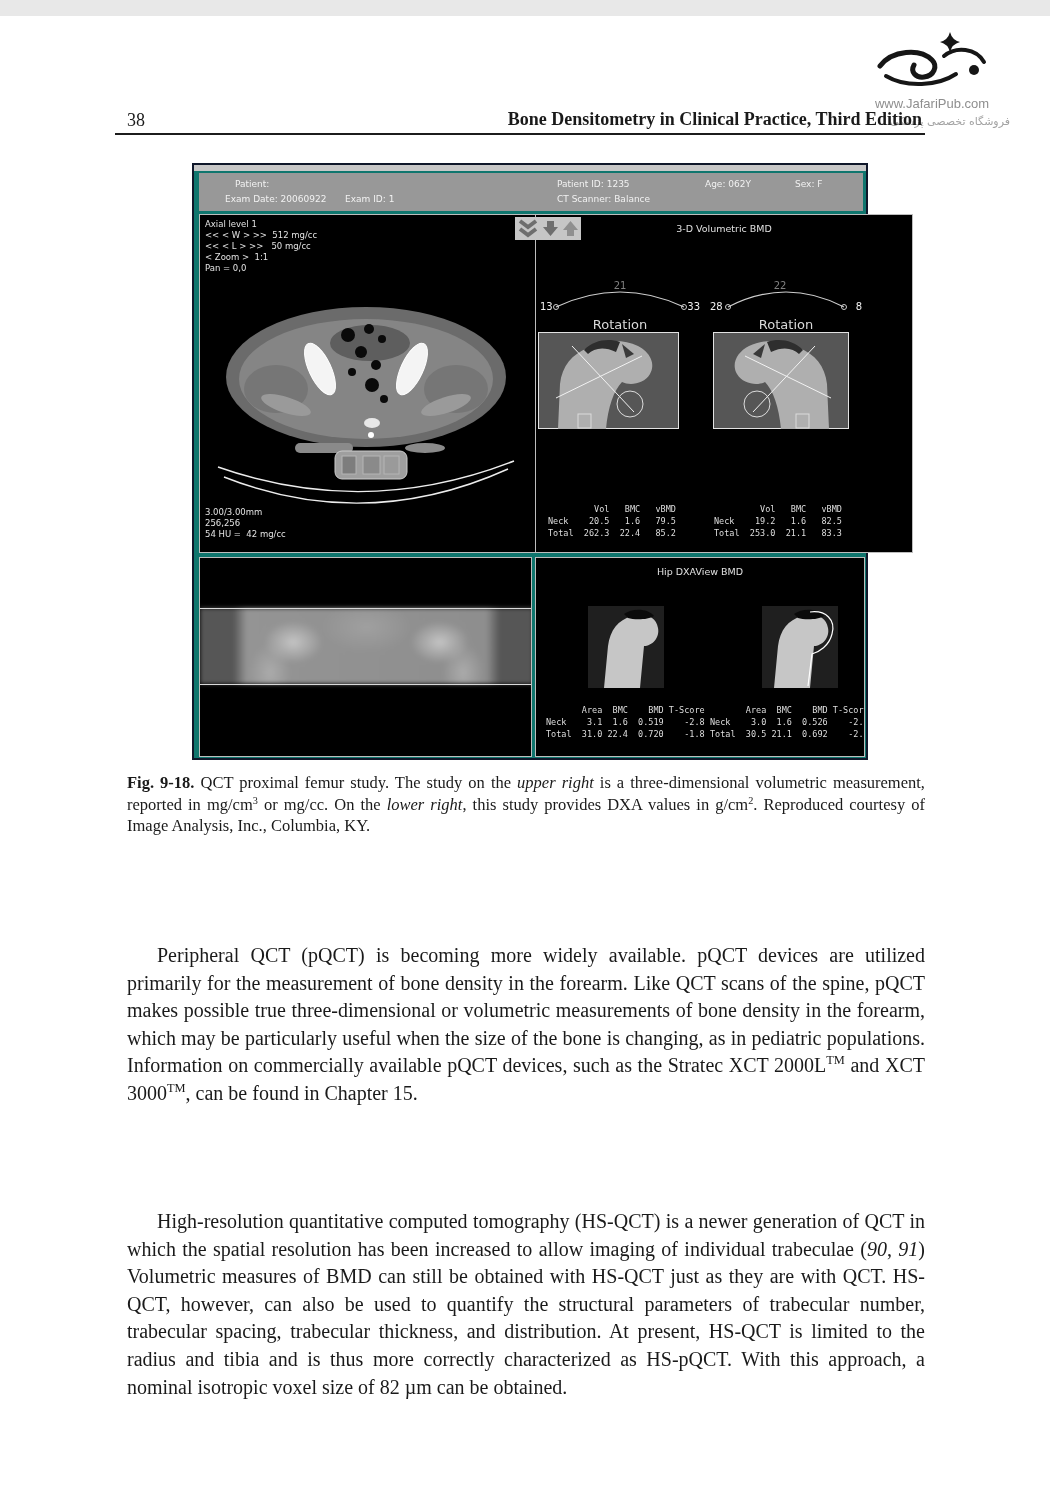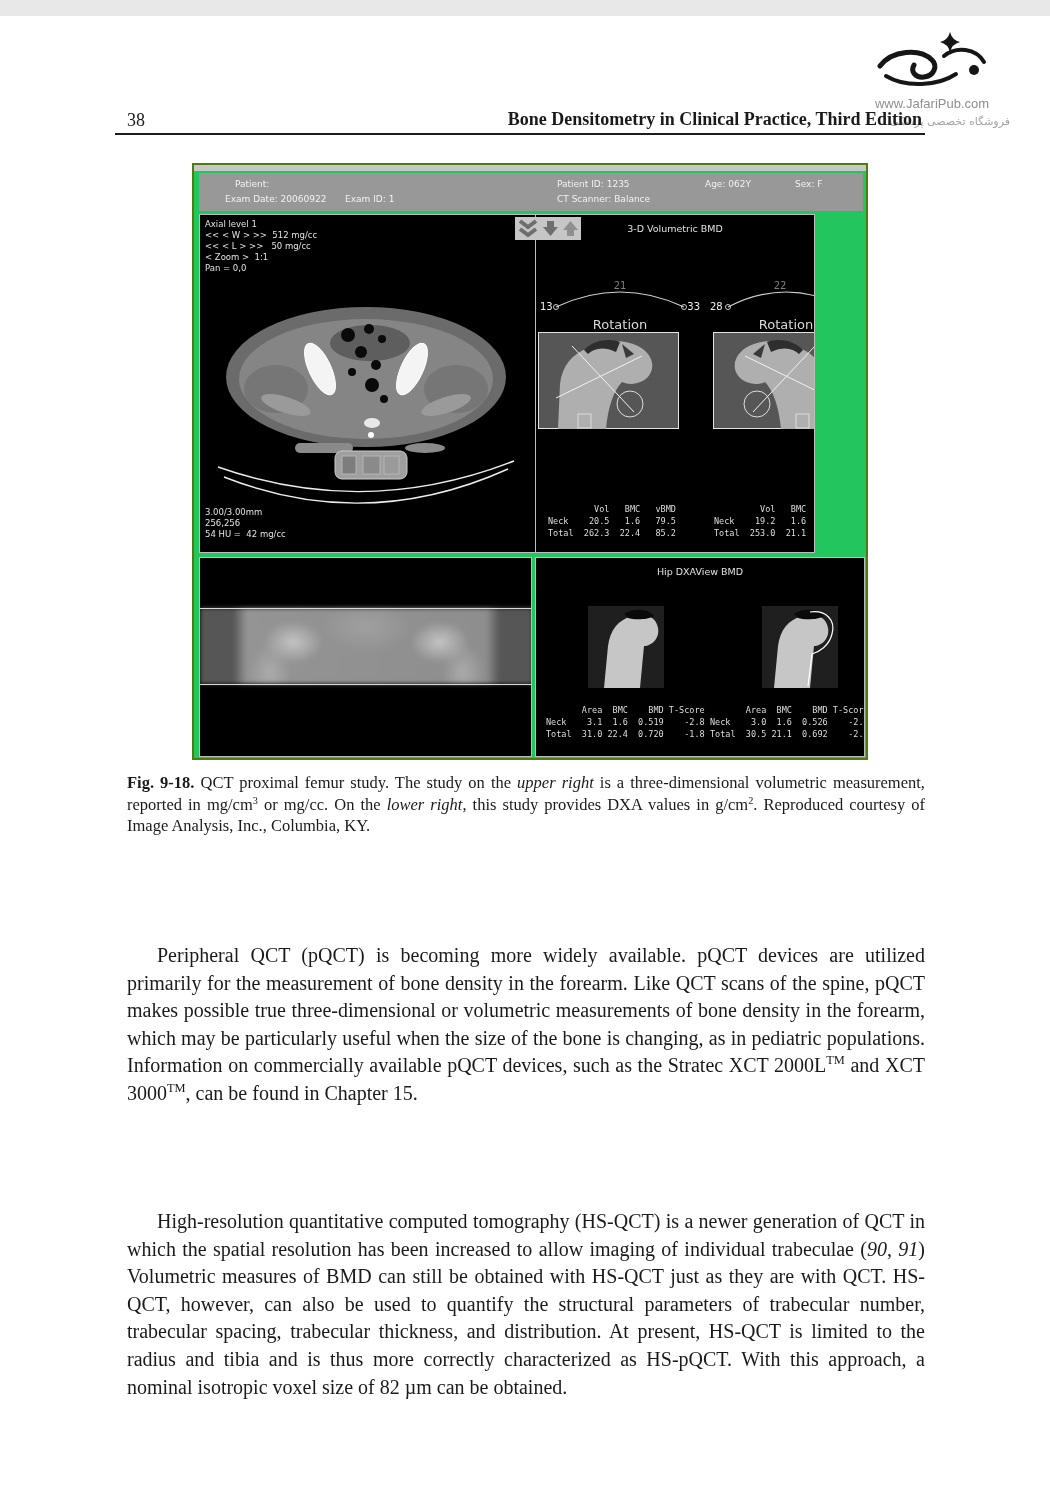--- a/index.html
+++ b/index.html
@@ -14,29 +14,29 @@
           font-family:"DejaVu Sans", sans-serif;font-size:11px;color:#a3a3a3;}
 
   
   .page-num{position:absolute;left:127px;top:94px;font-size:18px;}
   .run-title{position:absolute;left:300px;top:93px;width:622px;text-align:right;
              font-size:18px;font-weight:bold;}
   .head-rule{position:absolute;left:115px;top:117px;width:810px;height:2px;background:#1c1c1c;}
 
   
   .scan{position:absolute;left:192px;top:147px;width:676px;height:597px;
-        background:#22c55e;border:2px solid #4d7c0f;box-sizing:border-box;
+        background:#0f766e;border:2px solid #0f172a;box-sizing:border-box;
         font-family:"DejaVu Sans", sans-serif;}
   .scan .topstrip{position:absolute;left:0;top:0;width:100%;height:6px;background:#c7c7c7;}
   .topbar{position:absolute;left:5px;top:8px;width:664px;height:38px;background:#989898;}
   .topbar span{position:absolute;font-size:9px;color:#f2f2f2;white-space:pre;}
 
   .panel{position:absolute;background:#000;border:1px solid #bdbdbd;box-sizing:border-box;overflow:hidden;}
   .p-axial{left:5px;top:49px;width:386px;height:339px;}
-  .p-vol  {left:341px;top:49px;width:280px;height:339px;}
+  .p-vol  {left:341px;top:49px;width:378px;height:339px;}
   .p-scout{left:5px;top:392px;width:333px;height:200px;}
   .p-dxa  {left:341px;top:392px;width:330px;height:200px;}
 
   .overlay{position:absolute;left:5px;top:4px;z-index:3;}
   .overlay div{font-size:8.5px;line-height:11px;color:#e2e2e2;white-space:pre;}
   .ct-info{position:absolute;left:5px;top:292px;z-index:3;}
   .ct-info div{font-size:8.5px;line-height:11px;color:#e2e2e2;white-space:pre;}
   .arrowbox{position:absolute;right:3px;top:2px;width:66px;height:23px;background:#c6c6c6;z-index:3;}
 
   .panel-title{position:absolute;left:0;top:8px;width:100%;text-align:center;

